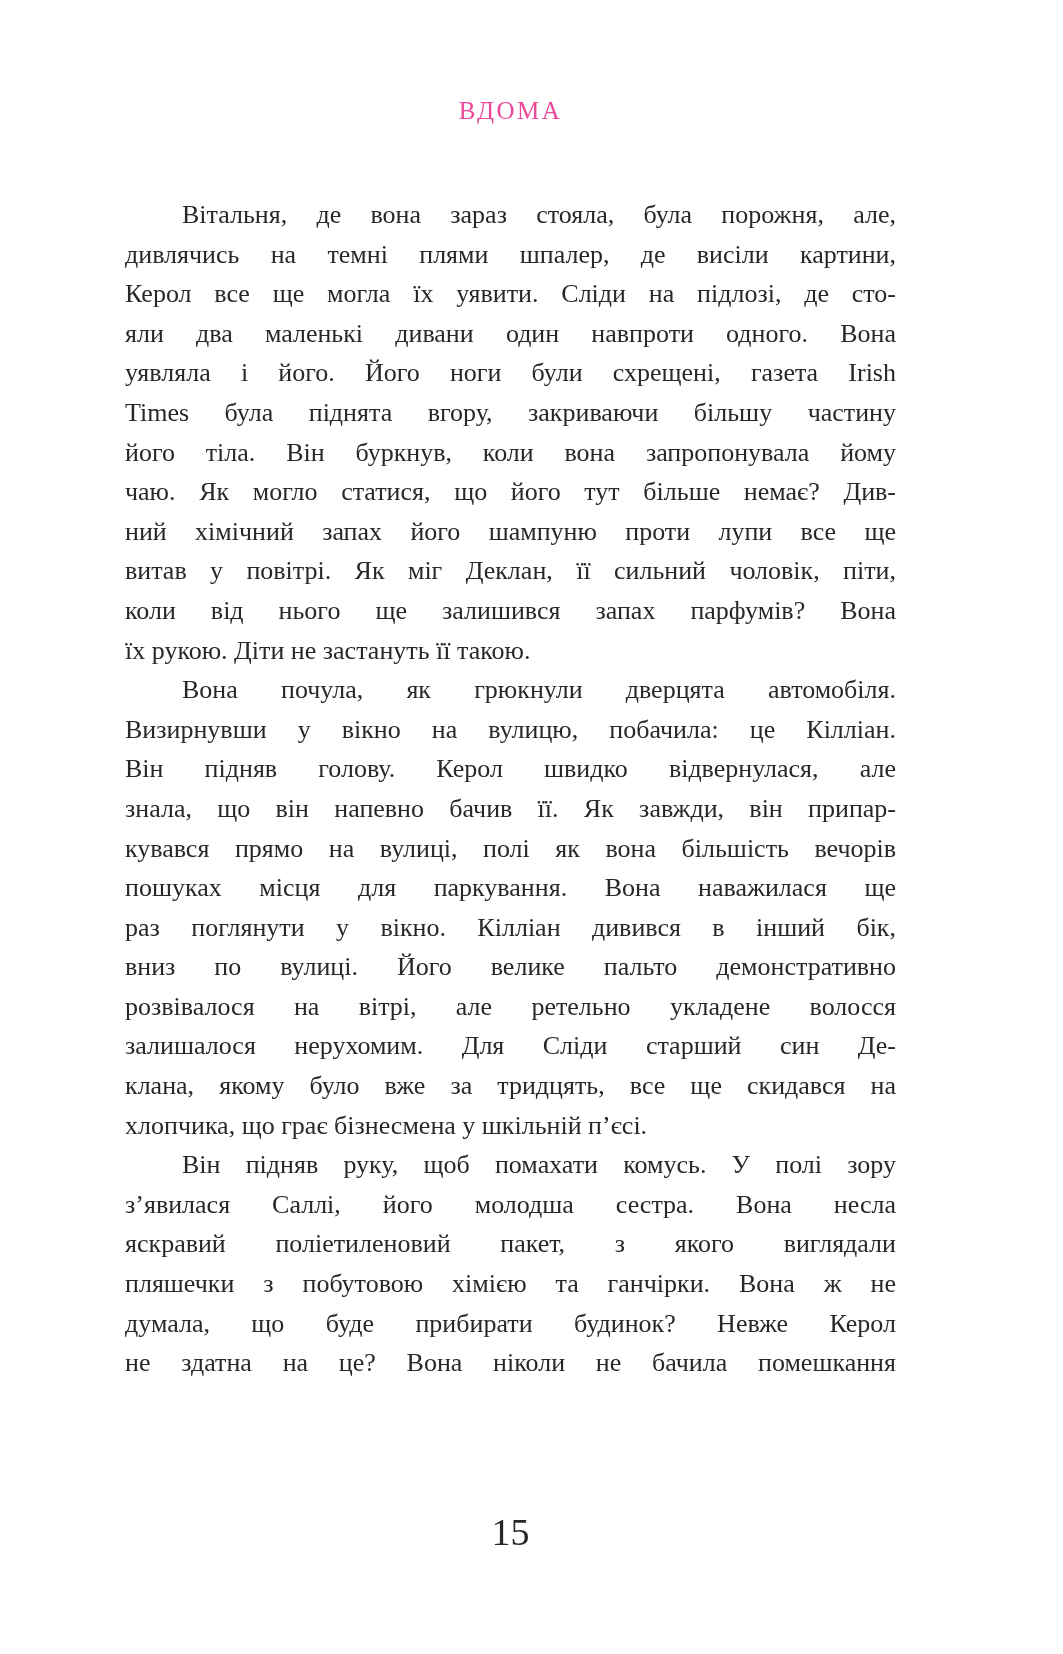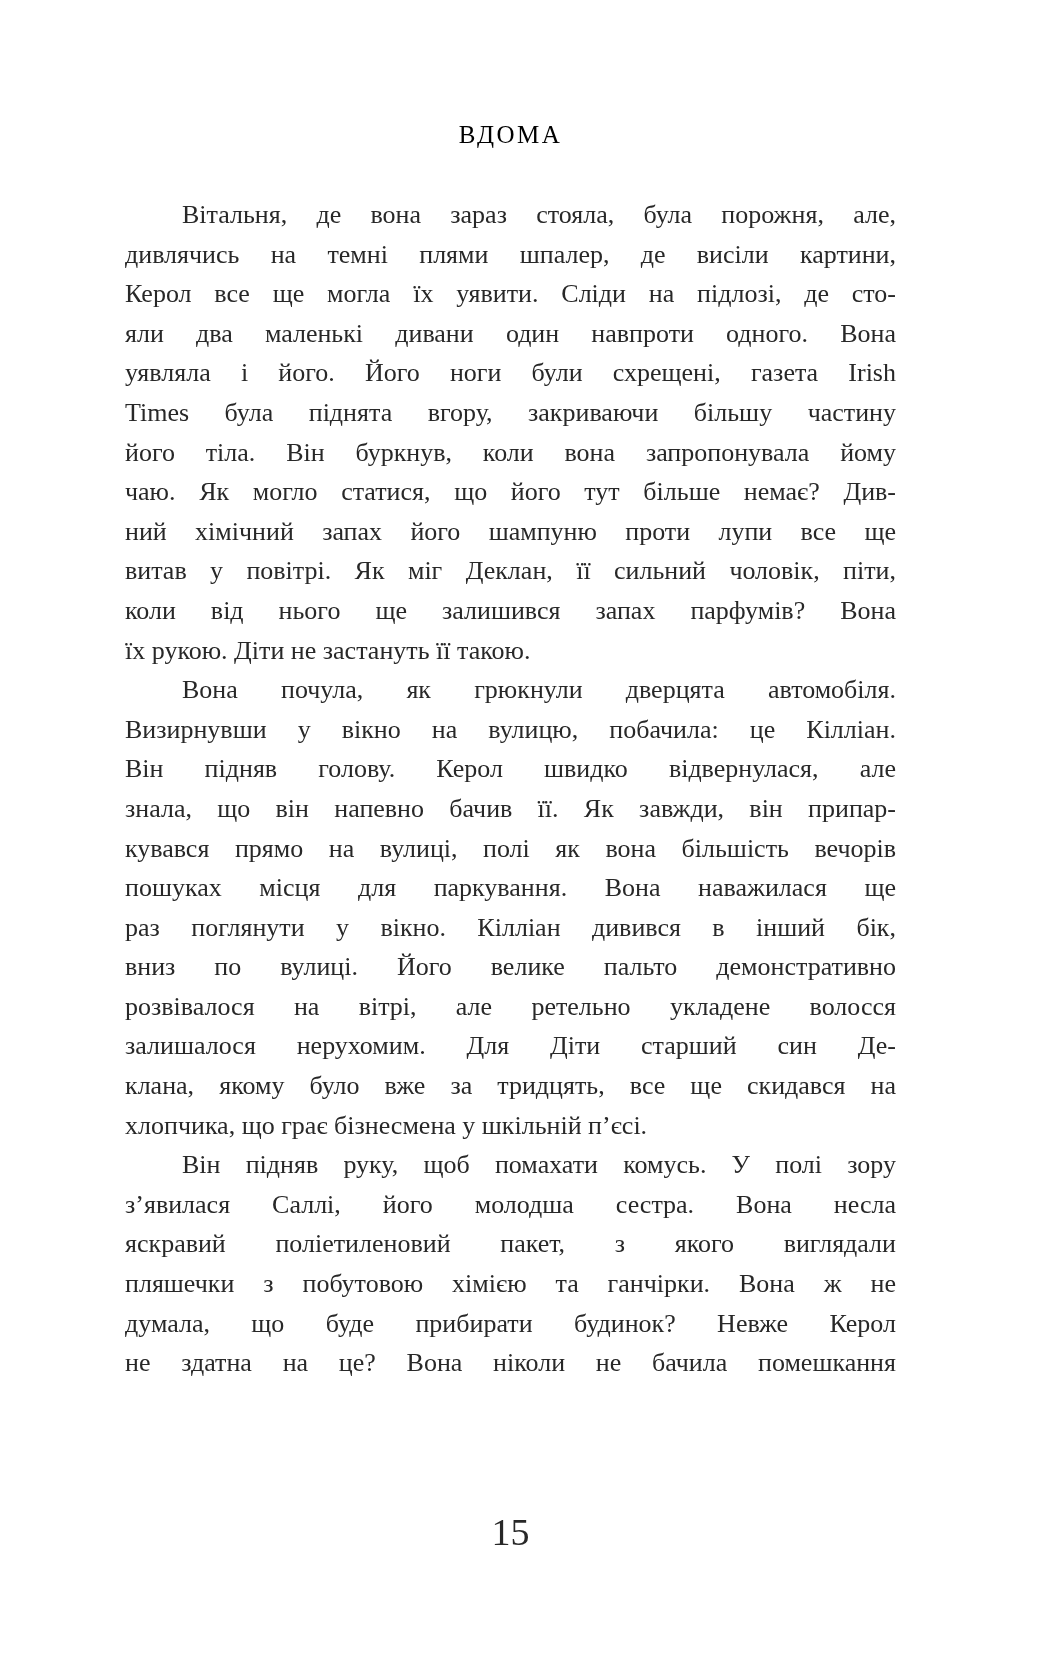--- a/index.html
+++ b/index.html
@@ -62,21 +62,21 @@
     font-size: 38px;
     line-height: 39.6px;
     color: #282828;
   }
 </style>
 </head>
 <body>
 
 <div class="page" style="background: rgb(255, 255, 255);">
 
-  <div class="running-head" style="color: #000000; margin-top: 24px;">ВДОМА</div>
+  <div class="running-head" style="color: #ec4899;">ВДОМА</div>
 
   <main class="text-block" style="color: rgb(40, 40, 40);">
       <div class="paragraph">
         <div class="line indent">Вітальня, де вона зараз стояла, була порожня, але,</div>
         <div class="line">дивлячись на темні плями шпалер, де висіли картини,</div>
         <div class="line">Керол все ще могла їх уявити. Сліди на підлозі, де сто-</div>
         <div class="line">яли два маленькі дивани один навпроти одного. Вона</div>
         <div class="line">уявляла і його. Його ноги були схрещені, газета Irish</div>
         <div class="line">Times була піднята вгору, закриваючи більшу частину</div>
         <div class="line">його тіла. Він буркнув, коли вона запропонувала йому</div>
@@ -89,21 +89,21 @@
       <div class="paragraph">
         <div class="line indent">Вона почула, як грюкнули дверцята автомобіля.</div>
         <div class="line">Визирнувши у вікно на вулицю, побачила: це Кілліан.</div>
         <div class="line">Він підняв голову. Керол швидко відвернулася, але</div>
         <div class="line">знала, що він напевно бачив її. Як завжди, він припар-</div>
         <div class="line">кувався прямо на вулиці, полі як вона більшість вечорів</div>
         <div class="line">пошуках місця для паркування. Вона наважилася ще</div>
         <div class="line">раз поглянути у вікно. Кілліан дивився в інший бік,</div>
         <div class="line">вниз по вулиці. Його велике пальто демонстративно</div>
         <div class="line">розвівалося на вітрі, але ретельно укладене волосся</div>
-        <div class="line">залишалося нерухомим. Для Діти старший син Де-</div>
+        <div class="line">залишалося нерухомим. Для Сліди старший син Де-</div>
         <div class="line">клана, якому було вже за тридцять, все ще скидався на</div>
         <div class="line para-end">хлопчика, що грає бізнесмена у шкільній п’єсі.</div>
       </div>
       <div class="paragraph">
         <div class="line indent">Він підняв руку, щоб помахати комусь. У полі зору</div>
         <div class="line">з’явилася Саллі, його молодша сестра. Вона несла</div>
         <div class="line">яскравий поліетиленовий пакет, з якого виглядали</div>
         <div class="line">пляшечки з побутовою хімією та ганчірки. Вона ж не</div>
         <div class="line">думала, що буде прибирати будинок? Невже Керол</div>
         <div class="line">не здатна на це? Вона ніколи не бачила помешкання</div>

